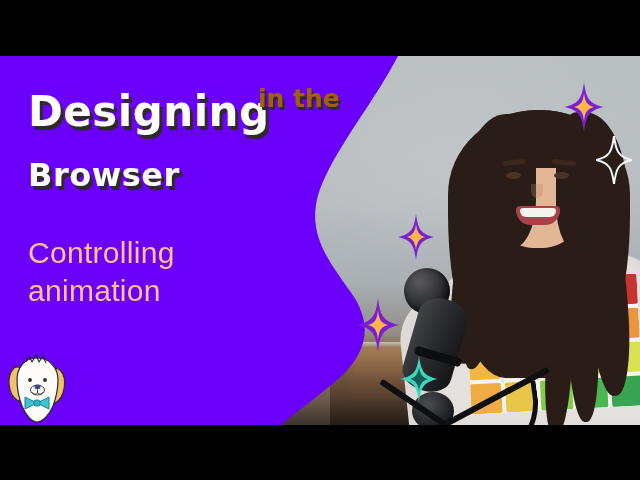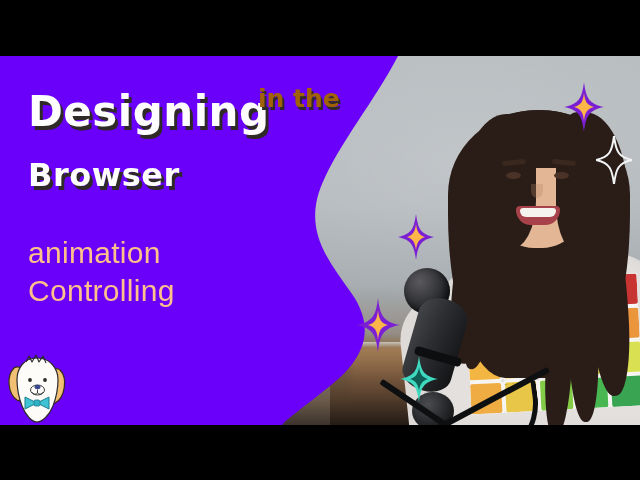--- a/index.html
+++ b/index.html
@@ -455,22 +455,22 @@
                  C 300,354 288,362 282,369
                  L0,369 Z" fill="#6A00FA"></path>
       </svg>
     </div>
 
     <div class="text-block">
       <div class="title-line title-main">Designing</div>
       <div class="title-small">in the</div>
       <div class="title-line title-second">Browser</div>
       <div class="subtitle">
+        <div>Controlling</div>
         <div>animation</div>
-        <div>Controlling</div>
       </div>
     </div>
 
     <div class="dog-logo">
       <svg viewBox="0 0 66 74" aria-hidden="true">
 
         <path d="M10,18 C2,26 4,44 13,50 C21,54 26,42 24,30 C23,22 17,14 10,18 Z" fill="#F2C074" stroke="#3a2d16" stroke-width="1.2"></path>
         <path d="M56,20 C64,28 61,48 51,53 C43,56 40,43 43,32 C45,24 50,15 56,20 Z" fill="#F2C074" stroke="#3a2d16" stroke-width="1.2"></path>
 
         <path d="M33,8 C20,8 13,18 13,30 C13,40 15,48 18,56 C22,66 28,72 33,72

